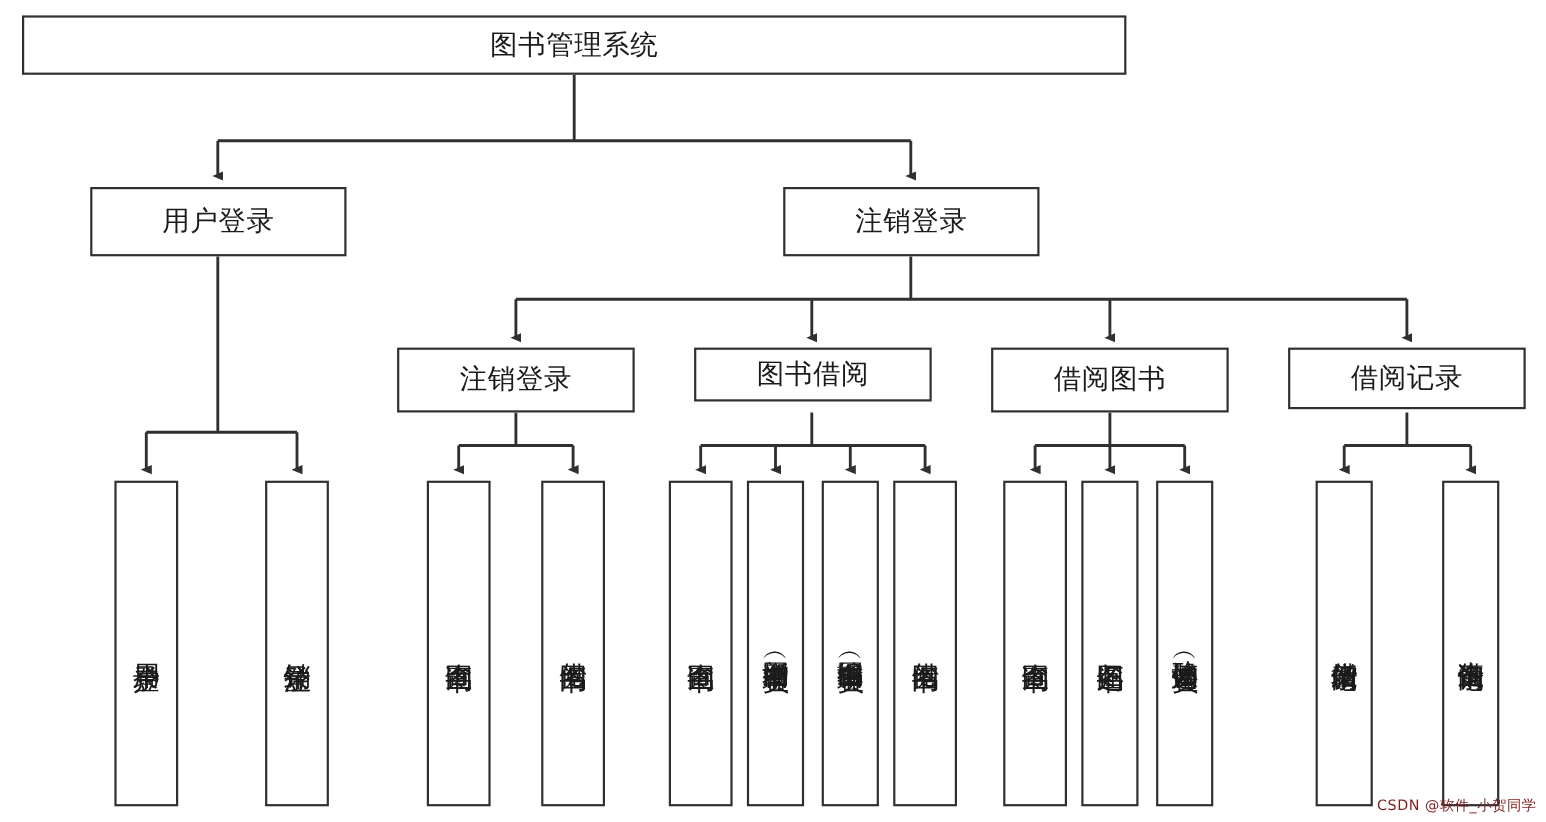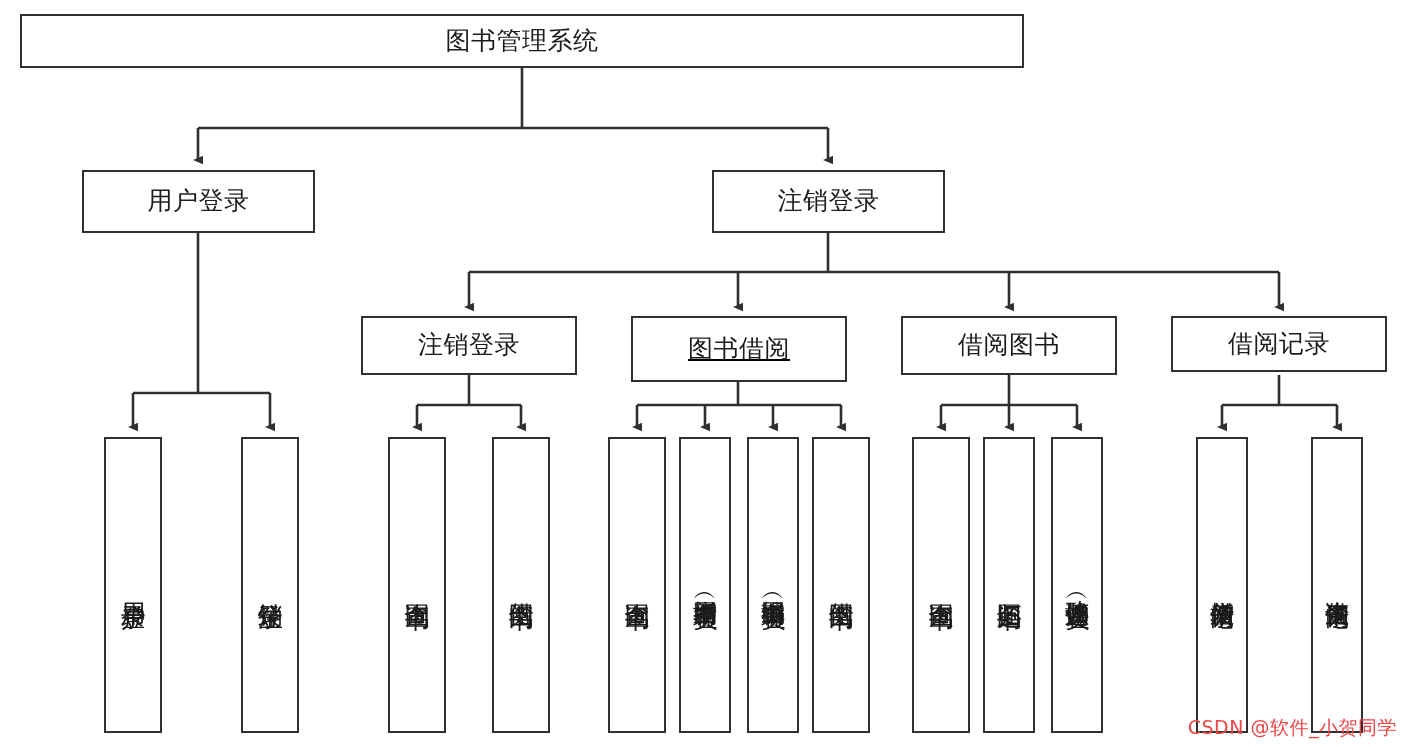--- a/index.html
+++ b/index.html
@@ -63,22 +63,22 @@
     max-height: 100%;
     text-align: center;
   }
   .node.vertical.narrow .node-label {
     font-size: 24px;
   }
   #watermark {
     position: absolute;
     right: 8px;
     bottom: 6px;
-    font-size: 19px;
-    color: #ef4444;
+    font-size: 13px;
+    color: #7f1d1d;
     letter-spacing: 0.5px;
     white-space: nowrap;
     z-index: 5;
   }
 </style>
 </head>
 <body>
 
 <div id="diagram-root">
 
@@ -139,21 +139,21 @@
   <div class="node horizontal" style="left:82px; top:170px; width:233px; height:63px;">
     <span class="node-label">用户登录</span>
   </div>
   <div class="node horizontal" style="left:712px; top:170px; width:233px; height:63px;">
     <span class="node-label">注销登录</span>
   </div>
 
   <div class="node horizontal" style="left:361px; top:316px; width:216px; height:59px;">
     <span class="node-label">注销登录</span>
   </div>
-  <div class="node horizontal" style="left:631px; top:316px; width:216px; height:66px;text-decoration:underline;">
+  <div class="node horizontal" style="left:631px; top:316px; width:216px; height:49px;">
     <span class="node-label">图书借阅</span>
   </div>
   <div class="node horizontal" style="left:901px; top:316px; width:216px; height:59px;">
     <span class="node-label">借阅图书</span>
   </div>
   <div class="node horizontal" style="left:1171px; top:316px; width:216px; height:56px;">
     <span class="node-label">借阅记录</span>
   </div>
 
   <div class="node vertical" style="left:104px; top:437px; width:58px; height:296px;">

